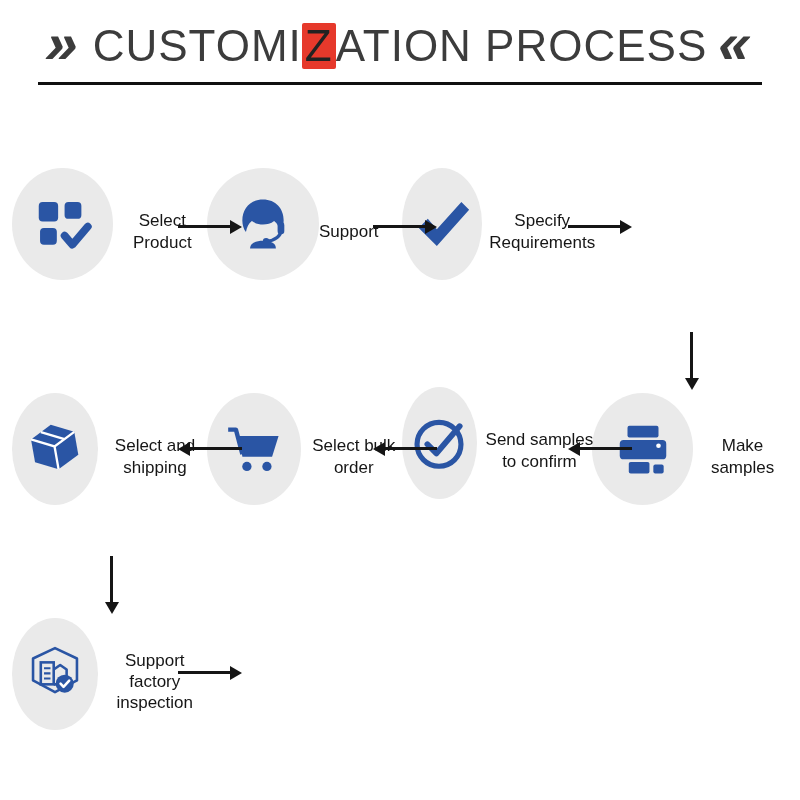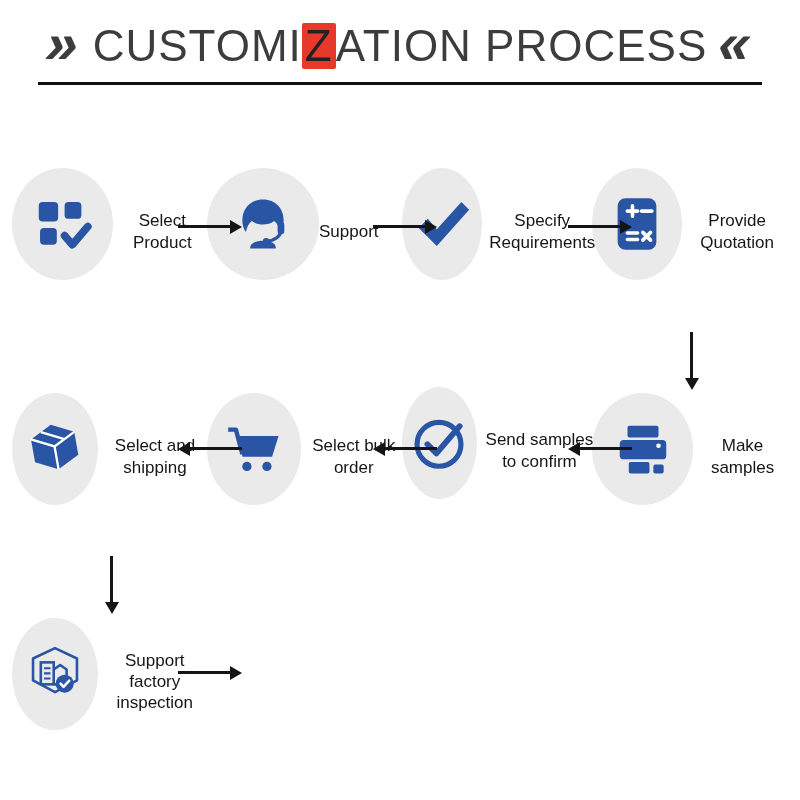--- a/index.html
+++ b/index.html
@@ -95,32 +95,20 @@
 
   <div class="node p-r1c3">
     <div class="circle">
       <svg class="icon" viewBox="0 0 48 48">
         <path class="f" d="M6 27 L13 20 L20 28 L39 7 L45 13 L20 41 Z"></path>
       </svg>
     </div>
     <div class="label">Specify Requirements</div>
   </div>
 
-  <div class="node p-r1c4">
-    <div class="circle">
-      <svg class="icon" viewBox="0 0 48 48">
-        <rect class="f" x="9" y="4" width="30" height="40" rx="6"></rect>
-        <path class="kw" d="M16.5 14 h8 M20.5 10 v8" stroke-width="2.8" stroke-linecap="round"></path>
-        <path class="kw" d="M27.5 14 h8" stroke-width="2.8" stroke-linecap="round"></path>
-        <path class="kw" d="M16.5 31 h8 M16.5 36 h8" stroke-width="2.6" stroke-linecap="round"></path>
-        <path class="kw" d="M28.5 30.5 l6 6 M34.5 30.5 l-6 6" stroke-width="2.8" stroke-linecap="round"></path>
-      </svg>
-    </div>
-    <div class="label">Provide Quotation</div>
-  </div>
 
   <div class="node p-r2c4">
     <div class="circle">
       <svg class="icon" viewBox="0 0 48 48">
         <rect class="f" x="12" y="6" width="24" height="9" rx="1.5"></rect>
         <rect class="f" x="6" y="17" width="36" height="15" rx="3"></rect>
         <circle class="fw" cx="36" cy="21.5" r="1.8"></circle>
         <rect class="f" x="13" y="34" width="16" height="9" rx="1.5"></rect>
         <rect class="f" x="32" y="36" width="8" height="7" rx="1.5"></rect>
       </svg>

